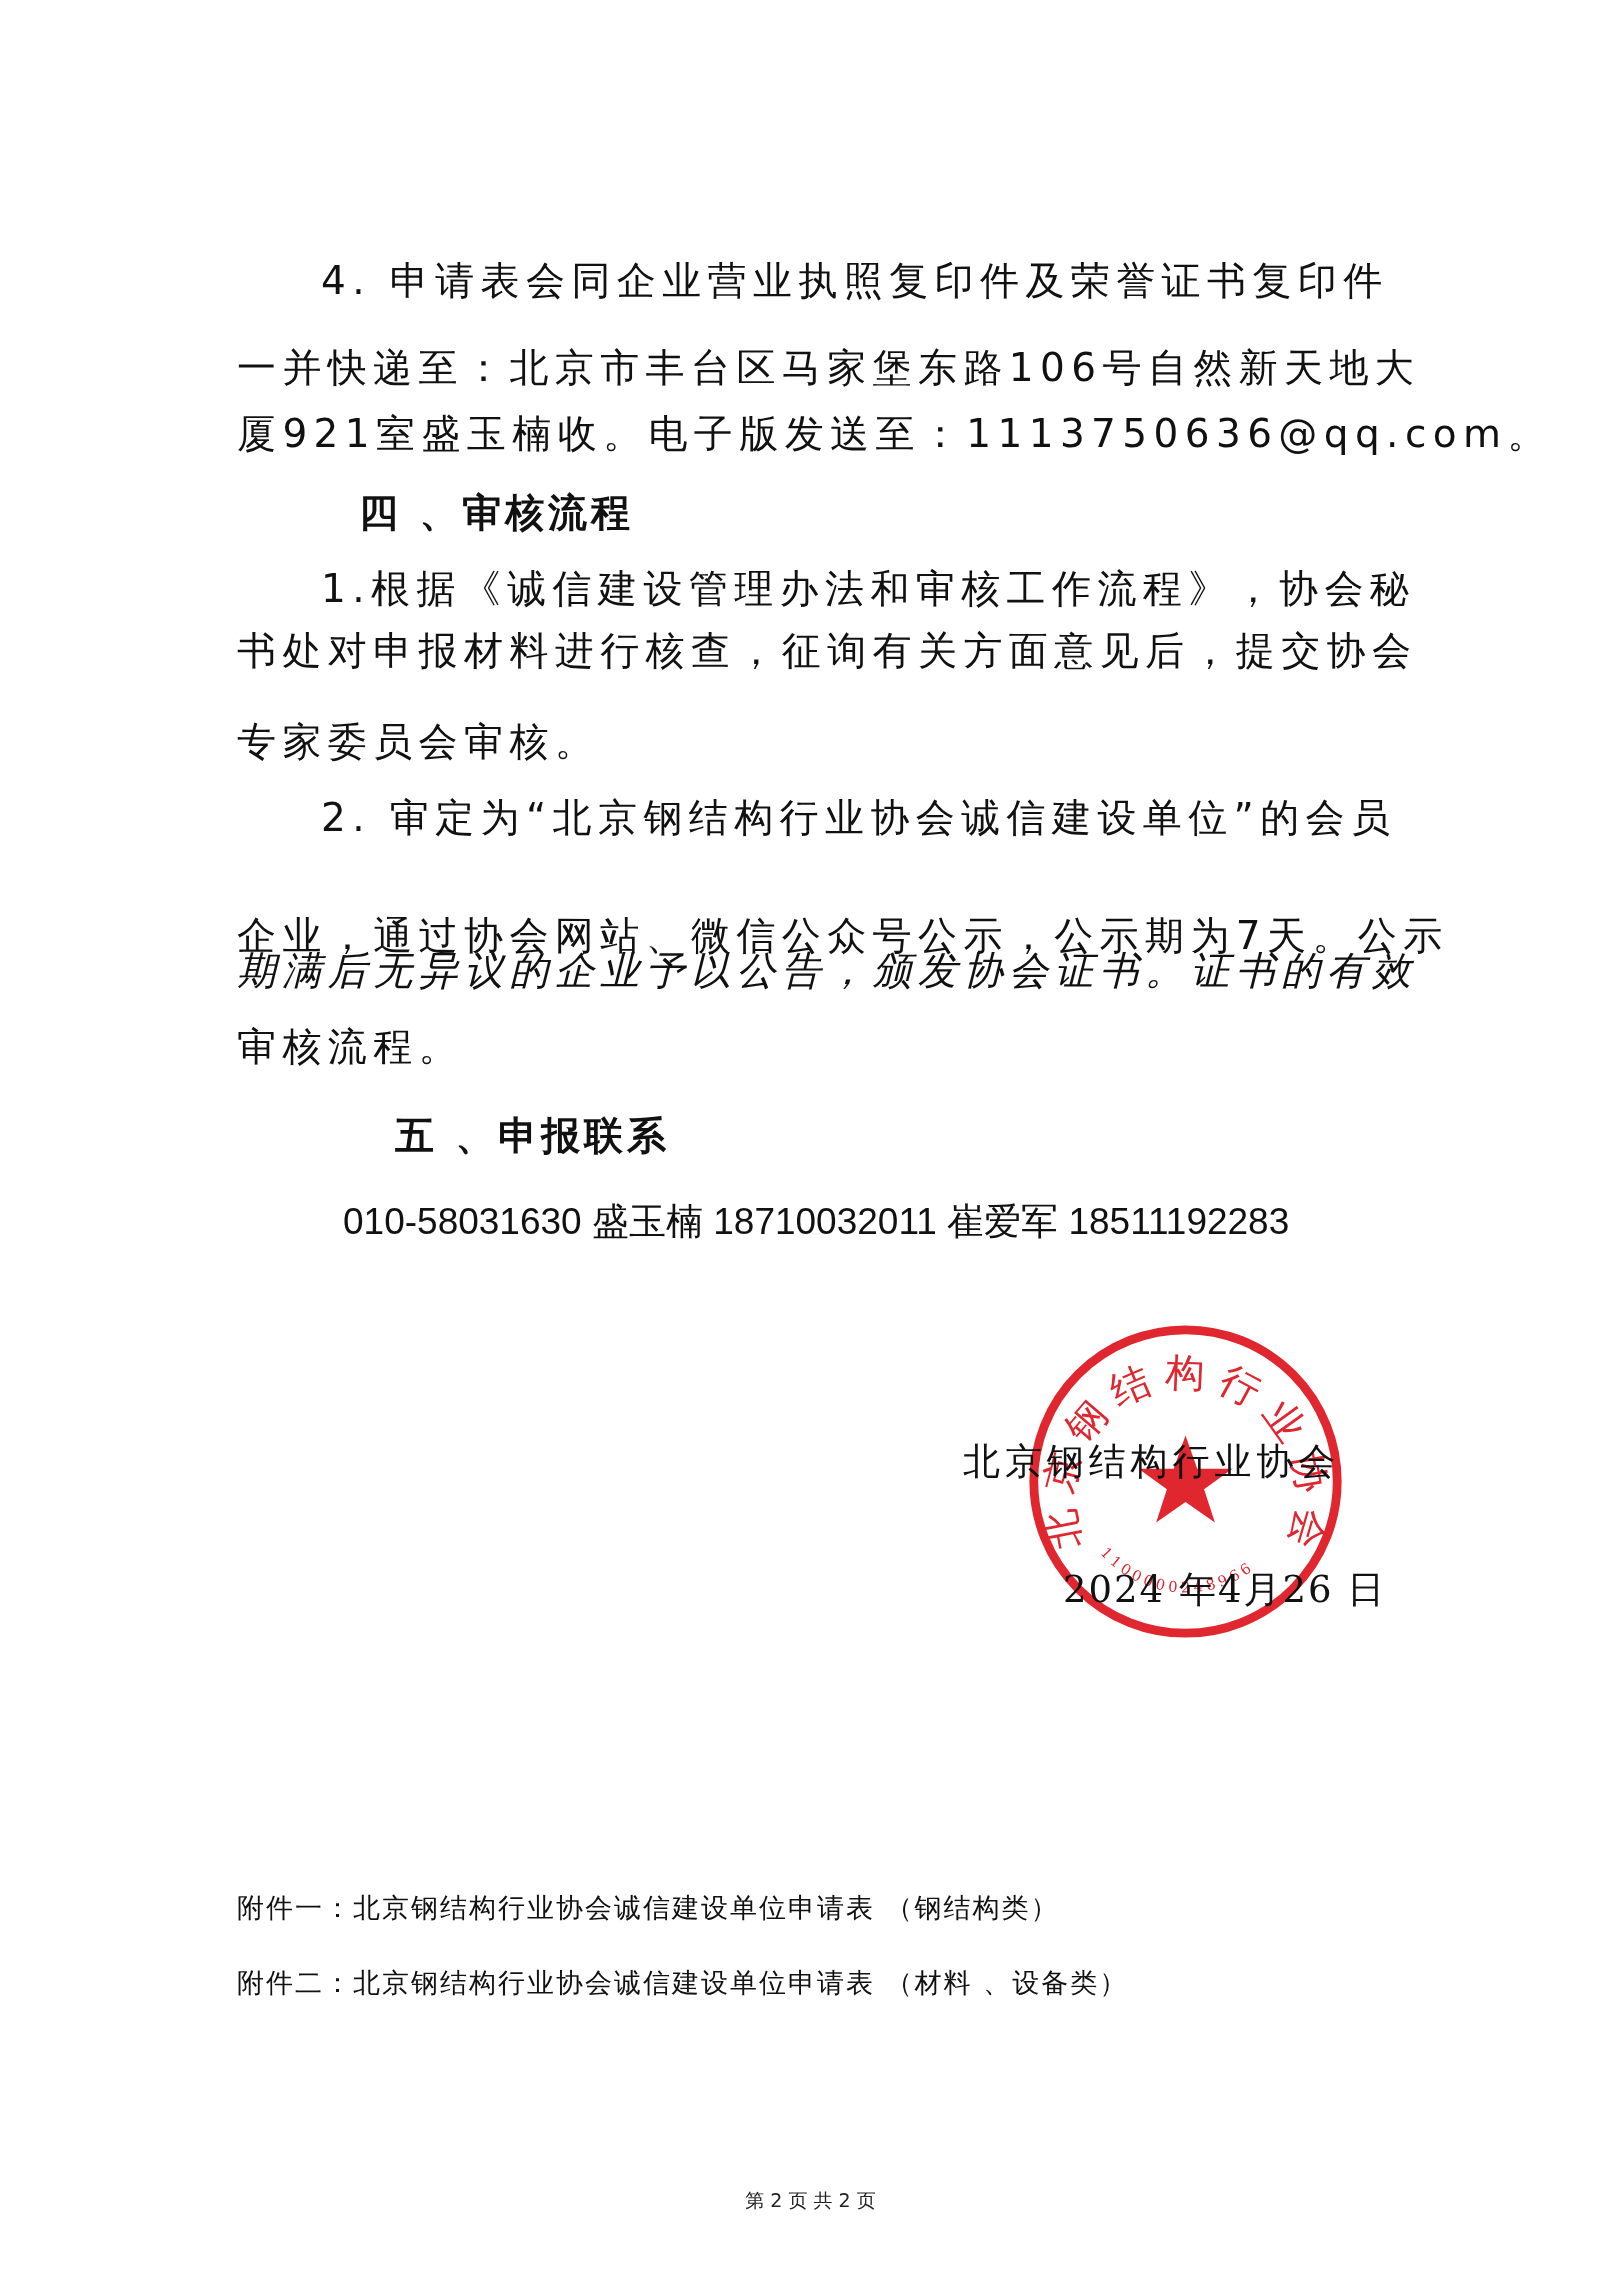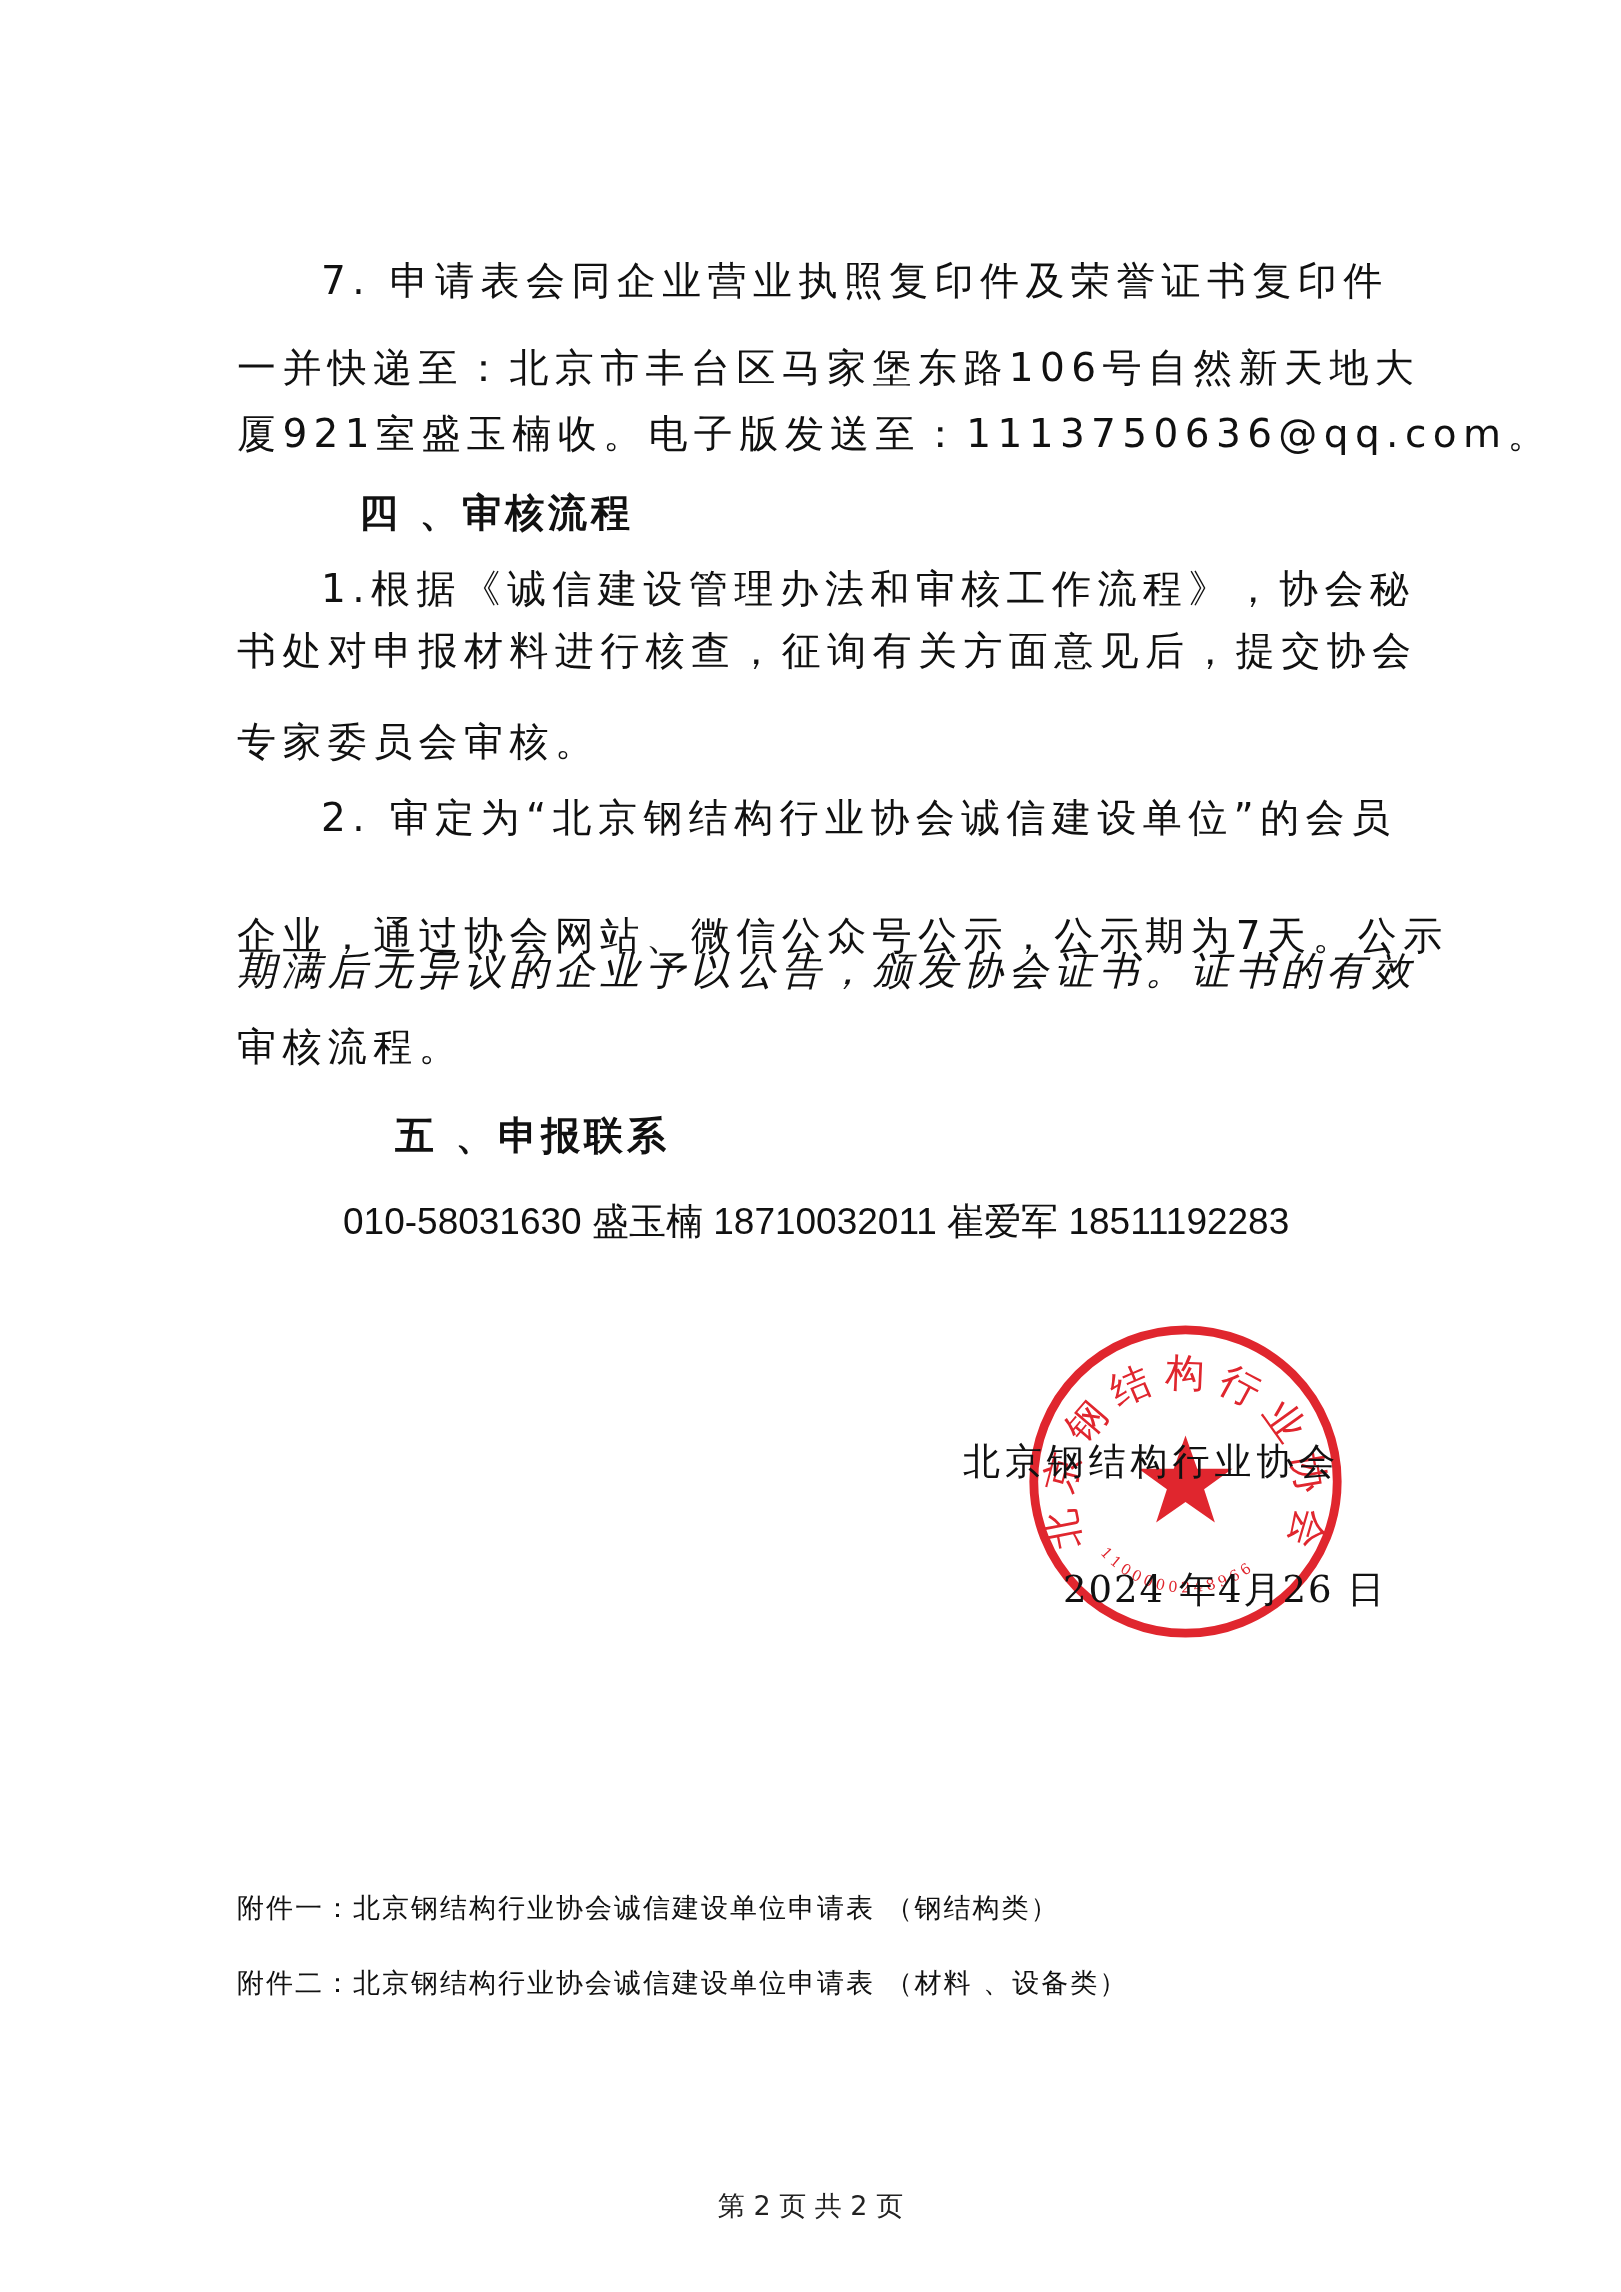--- a/index.html
+++ b/index.html
@@ -15,27 +15,27 @@
     }
     .heading { font-weight: bold; letter-spacing: 3.9px; margin-left: 32px; }
     .contact { font-family: "Liberation Sans", sans-serif; letter-spacing: 0px; font-size: 37px; }
     .attach { font-size: 27px; letter-spacing: 2px; }
     .seal {
       position: absolute; left: 1024px; top: 1320px; width: 323px; height: 323px;
     }
     .sig { position: absolute; font-family: "DejaVu Serif", "Liberation Serif", serif; font-size: 37px; color: #111; white-space: nowrap; z-index: 2; }
     .footer {
       position: absolute; top: 2188px; left: 0; width: 1621px; text-align: center;
-      font-size: 27px; color: #222;
+      font-size: 19px; color: #222;
     }
   </style>
 </head>
 <body>
 
-<div class="line" style="top:253px; left:321px;">7. 申请表会同企业营业执照复印件及荣誉证书复印件</div>
+<div class="line" style="top:253px; left:321px;">4. 申请表会同企业营业执照复印件及荣誉证书复印件</div>
 <div class="line" style="top:340px;">一并快递至：北京市丰台区马家堡东路106号自然新天地大</div>
 <div class="line" style="top:406px;">厦921室盛玉楠收。电子版发送至：1113750636@qq.com。</div>
 
 <div class="line heading" style="top:485px; left:327px;">四 、审核流程</div>
 
 <div class="line" style="top:561px; left:321px;">1.根据《诚信建设管理办法和审核工作流程》，协会秘</div>
 <div class="line" style="top:623px;">书处对申报材料进行核查，征询有关方面意见后，提交协会</div>
 <div class="line" style="top:714px;">专家委员会审核。</div>
 
 <div class="line" style="top:790px; left:321px;">2. 审定为“北京钢结构行业协会诚信建设单位”的会员</div>

